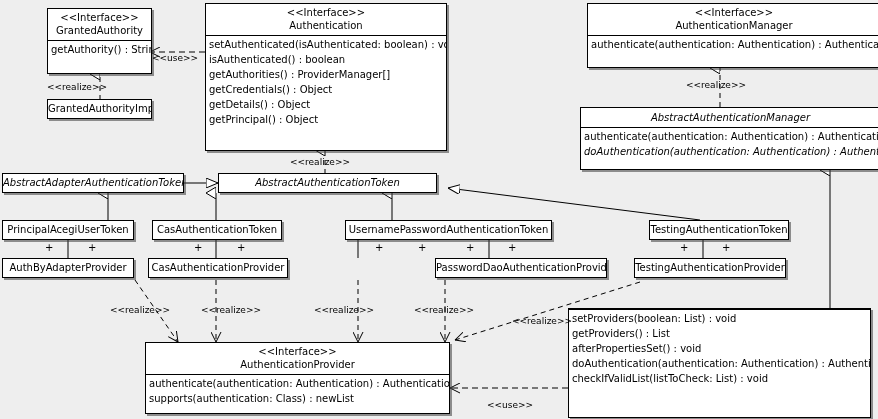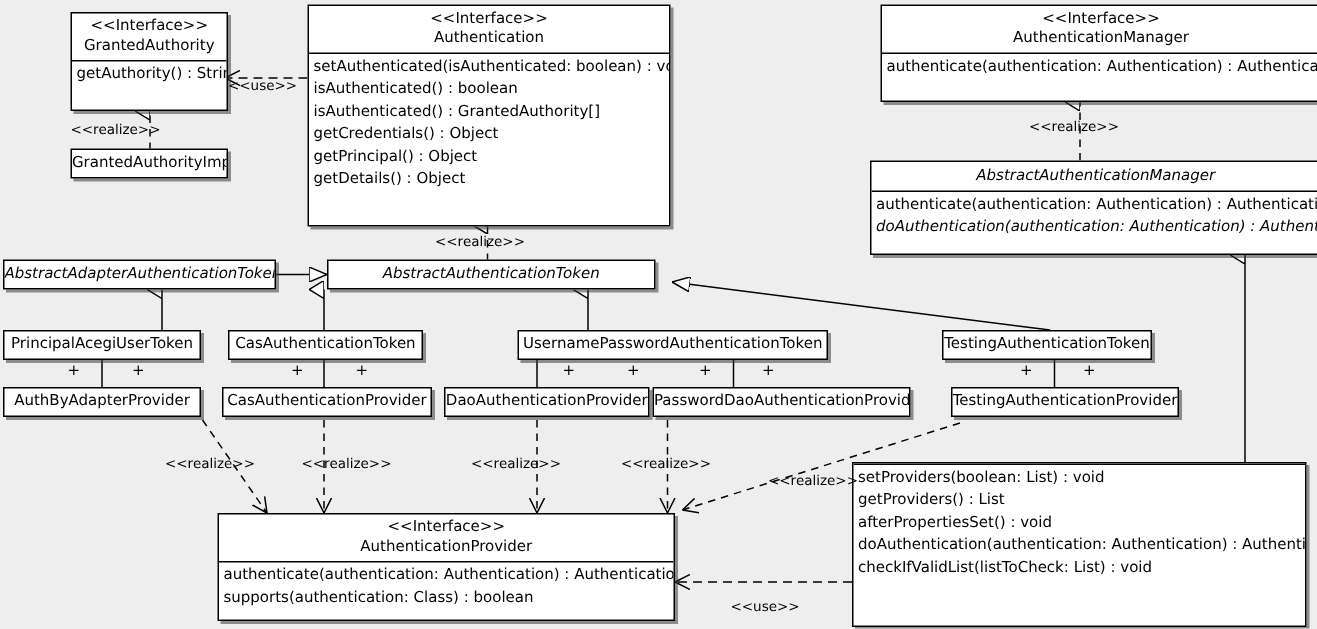--- a/index.html
+++ b/index.html
@@ -152,24 +152,24 @@
   </div>
 
   <div class="uml" style="left:205px;top:3px;width:242px;height:148px;">
     <div class="hdr">
       <span class="stereo">&lt;&lt;Interface&gt;&gt;</span>
       <span class="cname">Authentication</span>
     </div>
     <div class="compartment">
       <div class="member">setAuthenticated(isAuthenticated: boolean) : void</div>
       <div class="member">isAuthenticated() : boolean</div>
-      <div class="member">isAuthenticated() : GrantedAuthority[]</div>
+      <div class="member">getAuthorities() : ProviderManager[]</div>
       <div class="member">getCredentials() : Object</div>
+      <div class="member">getDetails() : Object</div>
       <div class="member">getPrincipal() : Object</div>
-      <div class="member">getDetails() : Object</div>
     </div>
   </div>
 
   <div class="uml" style="left:587px;top:3px;width:294px;height:65px;">
     <div class="hdr">
       <span class="stereo">&lt;&lt;Interface&gt;&gt;</span>
       <span class="cname">AuthenticationManager</span>
     </div>
     <div class="compartment">
       <div class="member">authenticate(authentication: Authentication) : Authentication</div>
@@ -199,21 +199,21 @@
   </div>
 
   <div class="simple" style="left:152px;top:220px;width:130px;height:20px;line-height:18px;">
     <span>CasAuthenticationToken</span>
   </div>
 
   <div class="simple" style="left:345px;top:220px;width:207px;height:20px;line-height:18px;">
     <span>UsernamePasswordAuthenticationToken</span>
   </div>
 
-  <div class="simple" style="left:628px;top:220px;width:140px;height:20px;line-height:18px;">
+  <div class="simple" style="left:649px;top:220px;width:140px;height:20px;line-height:18px;">
     <span>TestingAuthenticationToken</span>
   </div>
 
   <div class="plusmark" style="left:45px;top:243px;">+</div>
   <div class="plusmark" style="left:88px;top:243px;">+</div>
   <div class="plusmark" style="left:194px;top:243px;">+</div>
   <div class="plusmark" style="left:237px;top:243px;">+</div>
   <div class="plusmark" style="left:375px;top:243px;">+</div>
   <div class="plusmark" style="left:418px;top:243px;">+</div>
   <div class="plusmark" style="left:466px;top:243px;">+</div>
@@ -222,40 +222,37 @@
   <div class="plusmark" style="left:722px;top:243px;">+</div>
 
   <div class="simple" style="left:2px;top:258px;width:132px;height:20px;line-height:18px;">
     <span>AuthByAdapterProvider</span>
   </div>
 
   <div class="simple" style="left:148px;top:258px;width:140px;height:20px;line-height:18px;">
     <span>CasAuthenticationProvider</span>
   </div>
 
-  <div class="simple" style="left:296px;top:258px;width:137px;height:20px;line-height:18px;">
-    <span>DaoAuthenticationProvider</span>
-  </div>
 
   <div class="simple" style="left:435px;top:258px;width:172px;height:20px;line-height:18px;">
     <span>PasswordDaoAuthenticationProvider</span>
   </div>
 
   <div class="simple" style="left:634px;top:258px;width:152px;height:20px;line-height:18px;">
     <span>TestingAuthenticationProvider</span>
   </div>
 
   <div class="uml" style="left:145px;top:342px;width:305px;height:72px;">
     <div class="hdr">
       <span class="stereo">&lt;&lt;Interface&gt;&gt;</span>
       <span class="cname">AuthenticationProvider</span>
     </div>
     <div class="compartment">
       <div class="member">authenticate(authentication: Authentication) : Authentication</div>
-      <div class="member">supports(authentication: Class) : boolean</div>
+      <div class="member">supports(authentication: Class) : newList</div>
     </div>
   </div>
 
   <div class="uml" style="left:568px;top:308px;width:303px;height:110px;">
     <div class="compartment">
       <div class="member">setProviders(boolean: List) : void</div>
       <div class="member">getProviders() : List</div>
       <div class="member">afterPropertiesSet() : void</div>
       <div class="member">doAuthentication(authentication: Authentication) : Authentication</div>
       <div class="member">checkIfValidList(listToCheck: List) : void</div>

